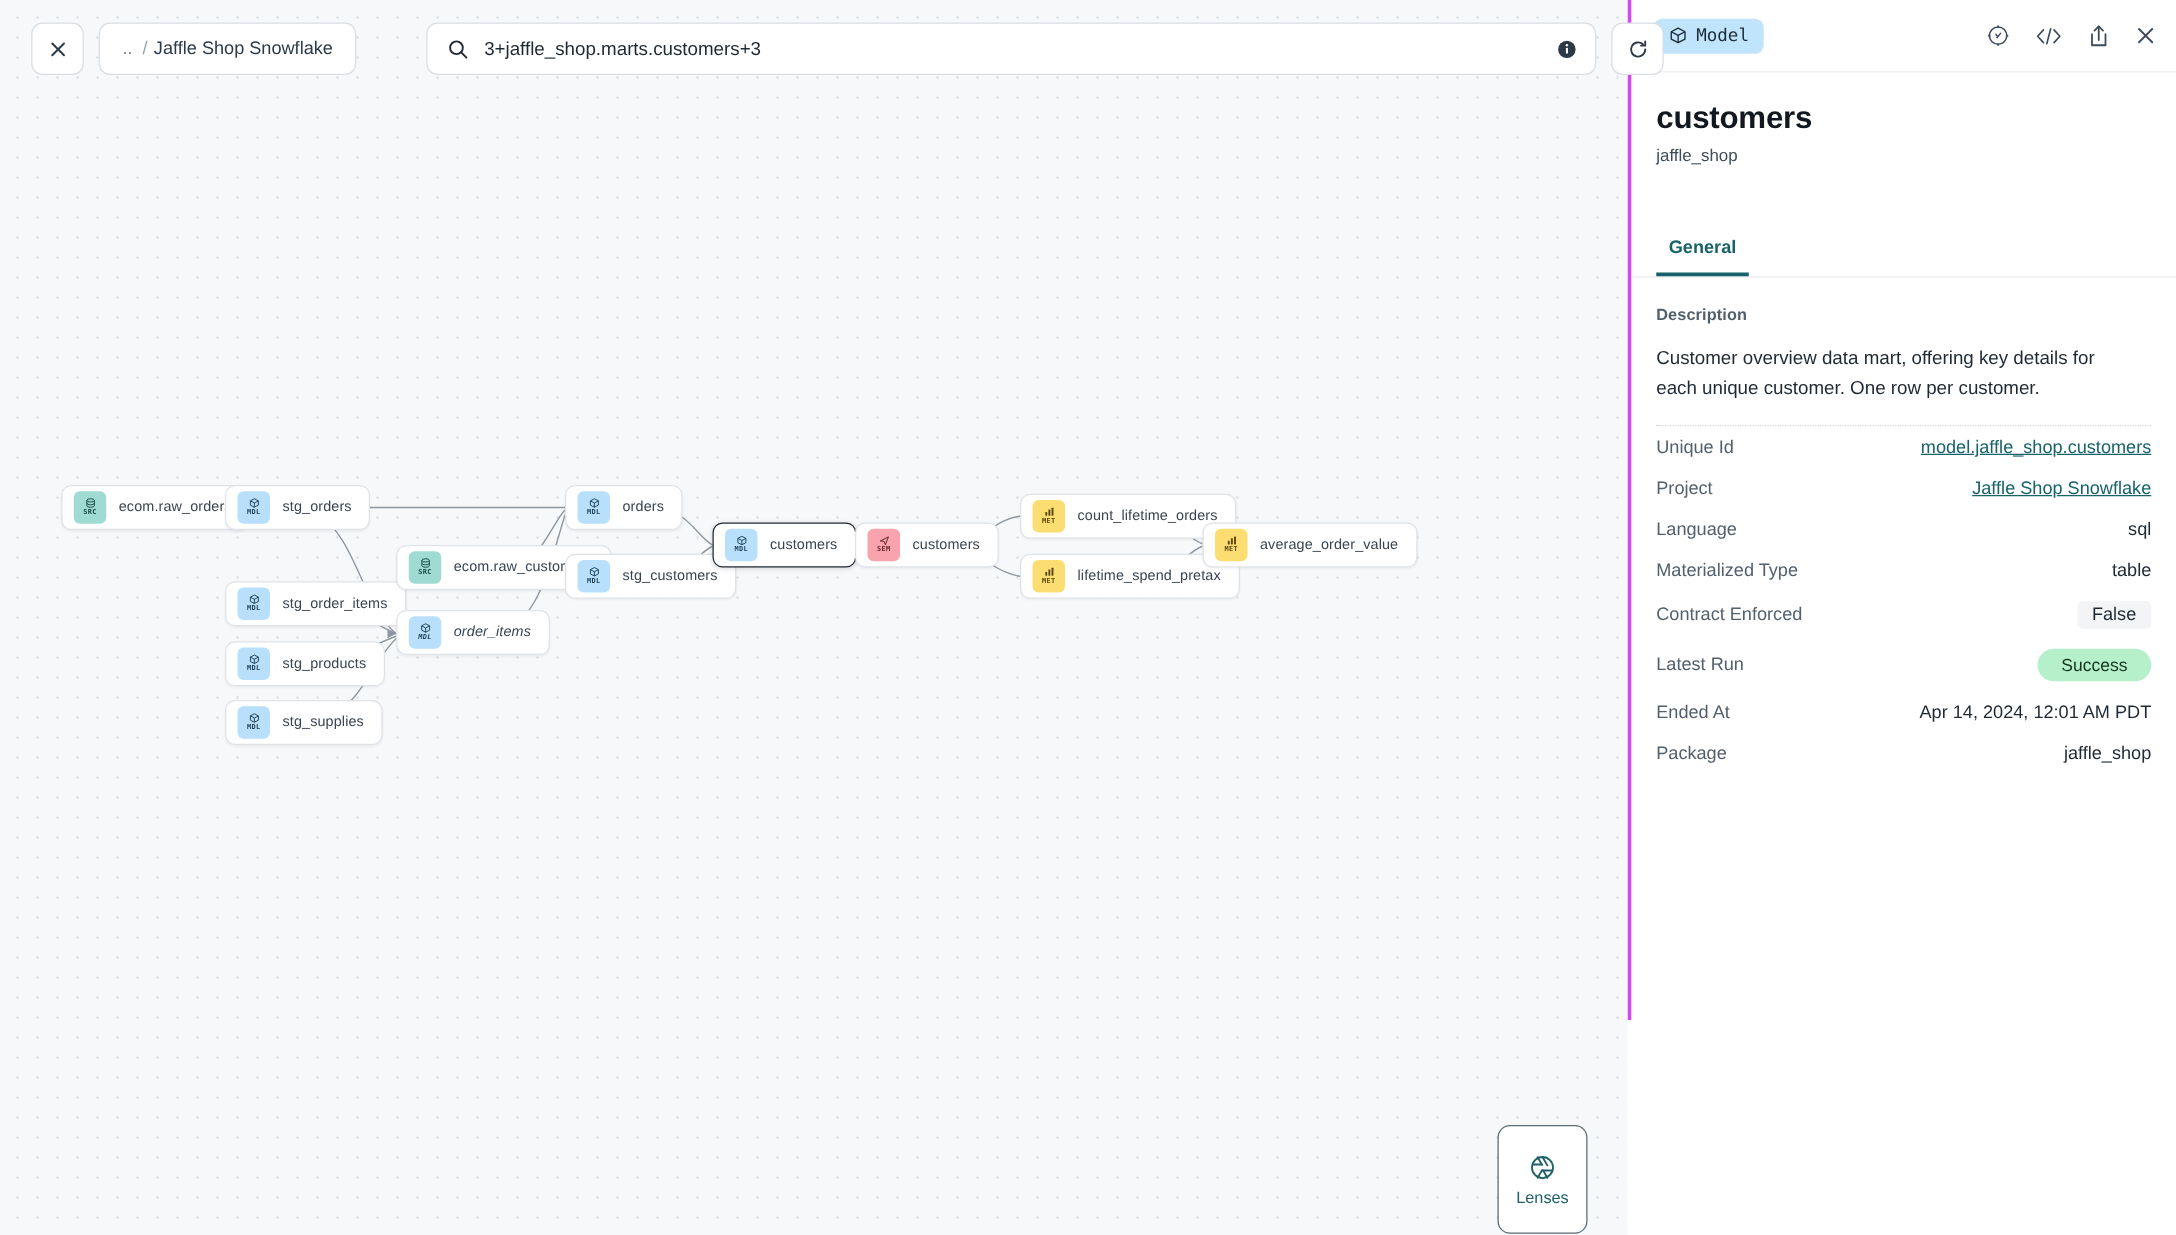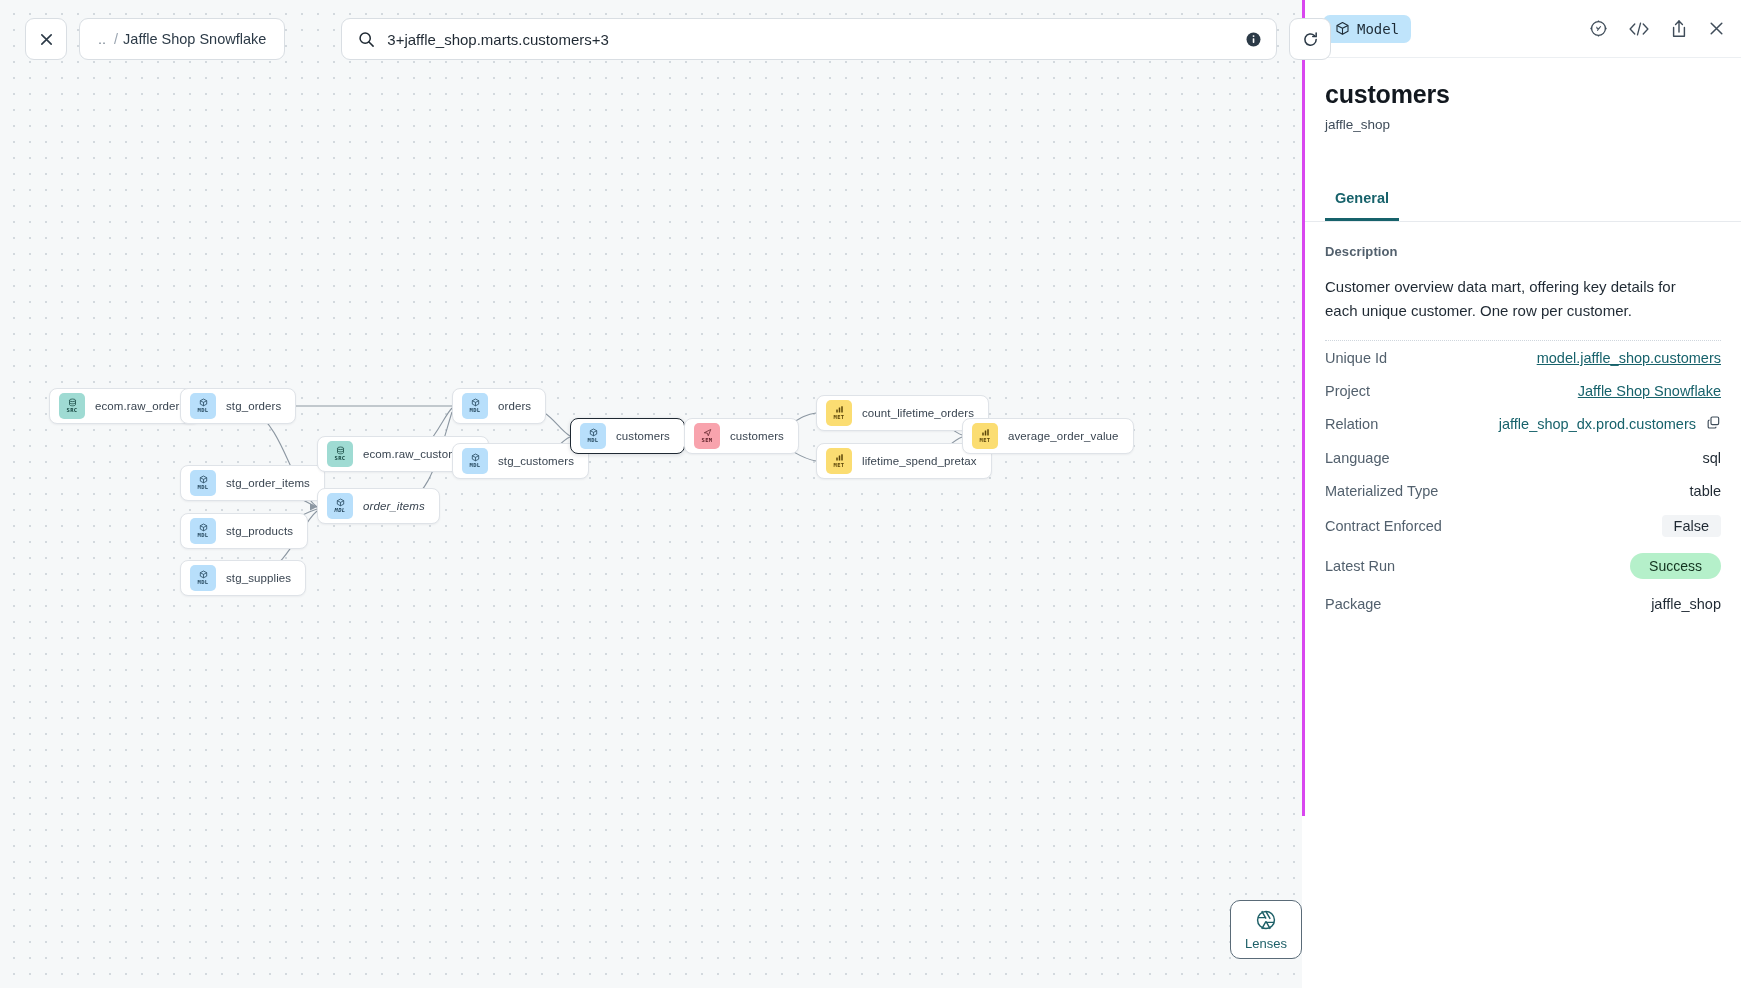--- a/index.html
+++ b/index.html
@@ -62,21 +62,21 @@
   }
   .badge svg { display: block; margin-bottom: 1px; }
   .badge.mdl { background: #b8dffb; color: #1c3f55; }
   .badge.src { background: #9fdbd3; color: #14453f; }
   .badge.sem { background: #f8a3ad; color: #5c1f27; }
   .badge.met { background: #fbdd72; color: #5a4409; }
   .node-label { font-size: 11.5px; color: #394450; letter-spacing: .1px; }
 
   
   .lenses {
-    position: absolute; left: 1230px; top: 900px; width: 72px; height: 59px;
+    position: absolute; left: 1198px; top: 900px; width: 72px; height: 87px;
     background: #fff; border: 1px solid #5a6b78; border-radius: 10px;
     display: flex; flex-direction: column; align-items: center; justify-content: center; gap: 5px;
     color: #1e6068; cursor: pointer;
   }
   .lenses span { font-size: 13px; color: #1e6068; }
 
   
   .panel { flex: 1; height: 816px; background: #fff; border-left: 3px solid #d946ef; display: flex; flex-direction: column; }
   .panel-head { height: 58px; display: flex; align-items: center; padding: 0 16px 0 18px; border-bottom: 1px solid #eceff2; }
   .chip {
@@ -378,30 +378,20 @@
               <span>model.jaffle_shop.customers</span>
             </div>
           </div>
           <div class="row">
             <div class="row-key">Project</div>
             <div class="row-val link">
               <span>Jaffle Shop Snowflake</span>
             </div>
           </div>
           <div class="row">
-            <div class="row-key">Relation</div>
-            <div class="row-val teal">
-              <span>jaffle_shop_dx.prod.customers</span>
-              <span class="copy-ic"><svg width="15" height="15" viewBox="0 0 18 18" fill="none" stroke="#3f4c59" stroke-width="1.4" stroke-linejoin="round">
-                  <rect x="6" y="2.4" width="9.2" height="9.2" rx="1.6"></rect>
-                  <path d="M12 14 a1.6 1.6 0 0 1-1.6 1.6H4.2A1.6 1.6 0 0 1 2.6 14V7.8A1.6 1.6 0 0 1 4.2 6.2"></path>
-                </svg></span>
-            </div>
-          </div>
-          <div class="row">
             <div class="row-key">Language</div>
             <div class="row-val">
               <span>sql</span>
             </div>
           </div>
           <div class="row">
             <div class="row-key">Materialized Type</div>
             <div class="row-val">
               <span>table</span>
             </div>
@@ -409,20 +399,26 @@
           <div class="row">
             <div class="row-key">Contract Enforced</div>
             <div class="row-val">
               <span class="pill-grey">False</span>
             </div>
           </div>
           <div class="row">
             <div class="row-key">Latest Run</div>
             <div class="row-val">
               <span class="pill-green">Success</span>
+            </div>
+          </div>
+          <div class="row">
+            <div class="row-key">Ended At</div>
+            <div class="row-val">
+              <span>Apr 14, 2024, 12:01 AM PDT</span>
             </div>
           </div>
           <div class="row">
             <div class="row-key">Package</div>
             <div class="row-val">
               <span>jaffle_shop</span>
             </div>
           </div>
         </div>
     </div>

